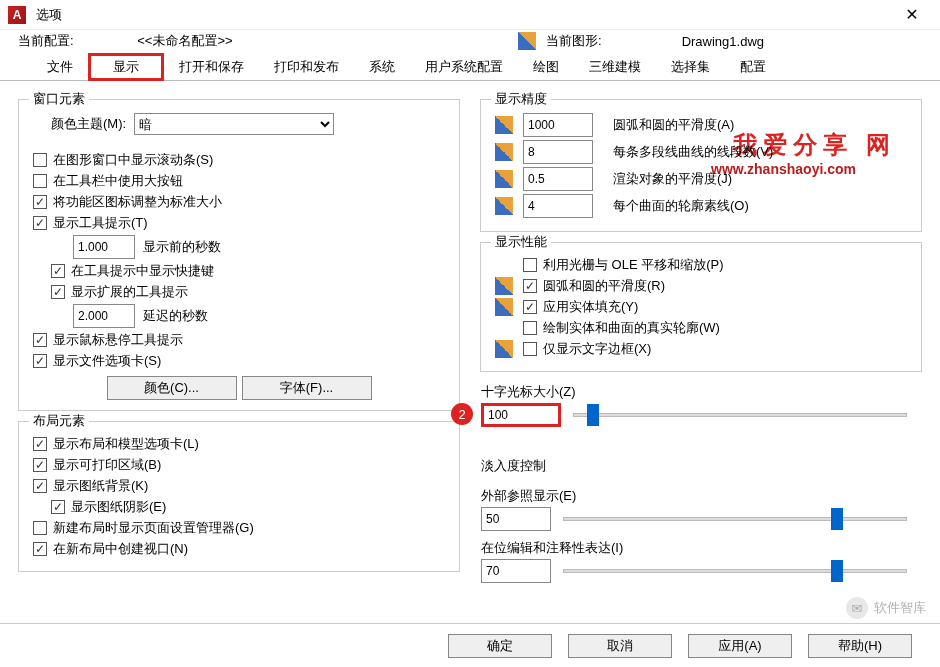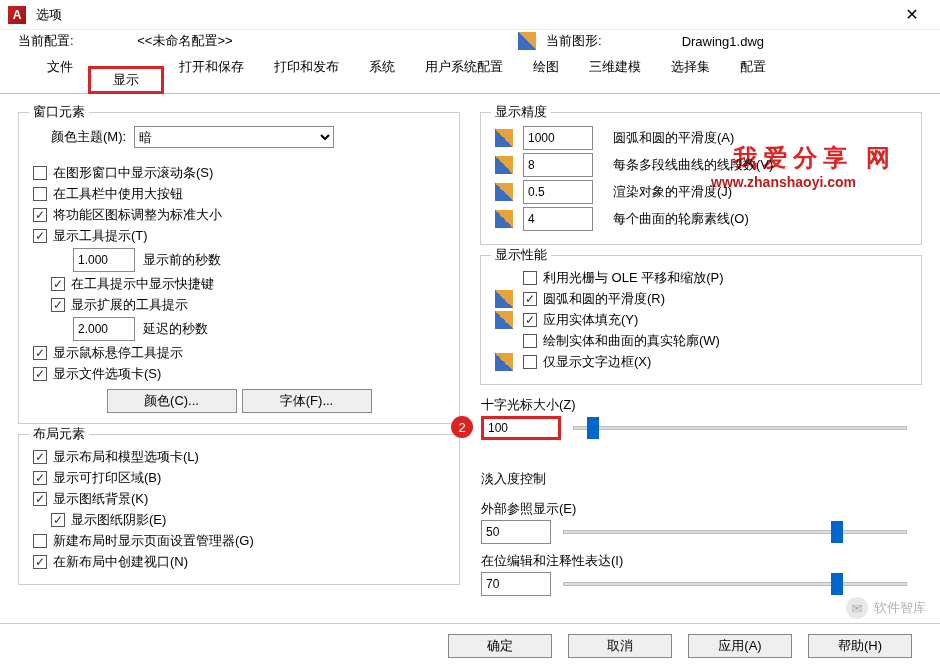--- a/index.html
+++ b/index.html
@@ -14,21 +14,21 @@
 .info-row { display: flex; padding: 2px 18px 2px 18px; align-items: center; }
 .info-left { width: 500px; }
 .info-label { margin-right: 60px; }
 .info-right { display: flex; align-items: center; }
 .small-ico { width: 18px; height: 18px; margin-right: 10px; display: inline-block; }
 .ico-dwg { background: linear-gradient(45deg,#3b6dbf 50%,#e8a23a 50%); }
 
 .tabs { display: flex; padding-left: 32px; border-bottom: 1px solid #bbb; }
 .tab { padding: 4px 14px; cursor: pointer; position: relative; top: 1px; border: 1px solid transparent; }
 .tab.active { border: 1px solid #bbb; border-bottom: 1px solid #fff; background: #fff; }
-.tab.hl { border: 3px solid #d22; padding: 2px 22px; margin-top: 13px; }
+.tab.hl { border: 3px solid #d22; padding: 2px 22px; }
 
 .badge { position: absolute; width: 22px; height: 22px; border-radius: 50%; background: #d22; color: #fff; display: flex; align-items: center; justify-content: center; font-size: 13px; }
 
 .content { display: flex; padding: 8px 18px; }
 .col { flex: 1; position: relative; }
 .col-left { margin-right: 20px; }
 
 .group { position: relative; border: 1px solid #ccc; margin: 10px 0 4px; padding: 10px 14px 10px 14px; }
 .group-title { position: absolute; top: -10px; left: 10px; background: #fff; padding: 0 4px; }
 .group.noborder { border-color: transparent; }

